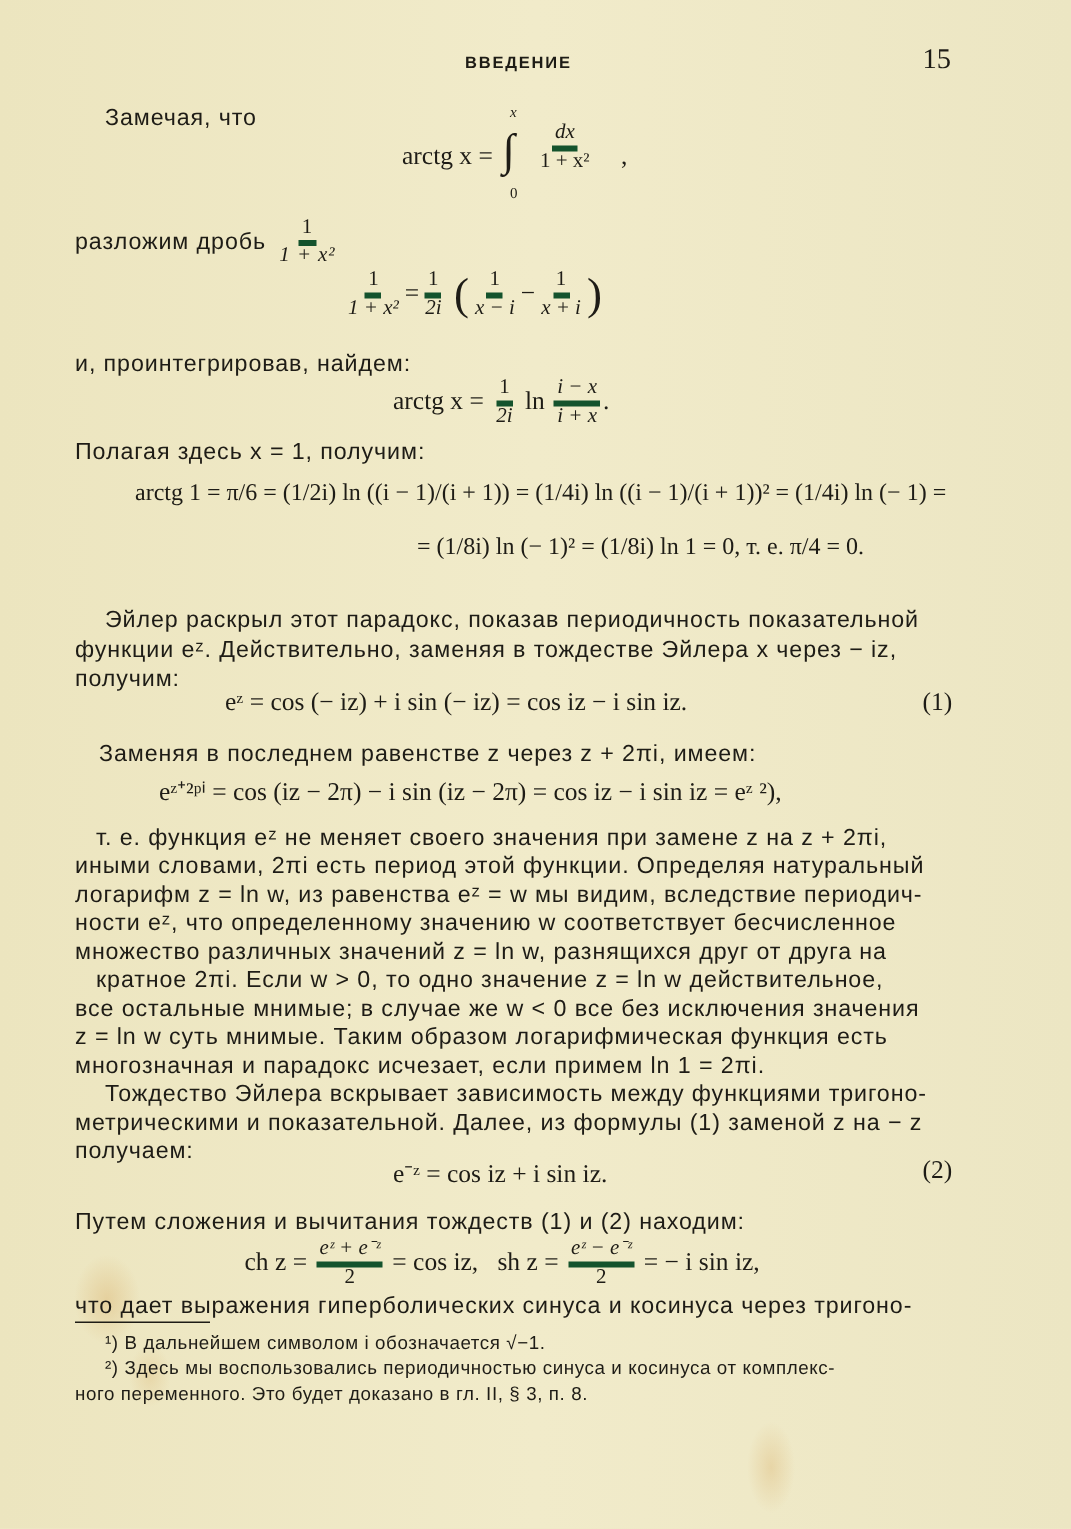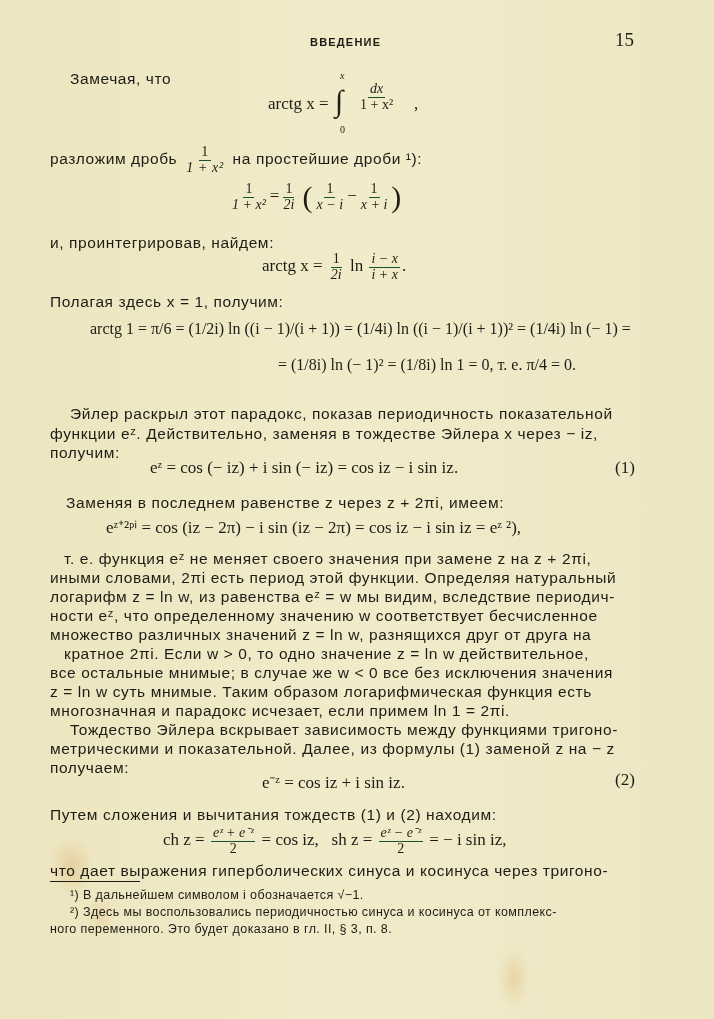--- a/index.html
+++ b/index.html
@@ -15,21 +15,21 @@
     font-family:"Liberation Sans", sans-serif;
     position:relative;
   }
   .abs { position:absolute; white-space:nowrap; }
   .t { font-size:15.5px; letter-spacing:0.6px; }
   .hdr { font-size:11px; font-weight:bold; letter-spacing:1.2px; }
   .pg { font-size:19px; font-family:"Liberation Serif", serif; }
   .m { font-family:"Liberation Serif", serif; font-size:17px; }
   .mi { font-style:italic; }
   .frac { display:inline-flex; flex-direction:column; align-items:center; vertical-align:middle; line-height:1.05; margin:0 2px; }
-  .frac .num { border-bottom:1px solid #14532d; padding:0 2px; font-size:14px;text-align:right; }
+  .frac .num { border-bottom:4px solid #14532d; padding:0 2px; font-size:14px;text-align:right; }
   .frac .den { padding:0 2px; font-size:14px; }
   .fn { font-size:12.5px; letter-spacing:0.4px; }
   .rule { position:absolute; left:50px; top:881px; width:90px; height:1px; background:#1e1c16; }
   .big { font-size:22px; font-family:"Liberation Serif", serif; }
   .eqn { font-family:"Liberation Serif", serif; font-size:17px; }
 </style>
 </head>
 <body>
 
 <div class="abs hdr" style="left:310px; top:36px;">ВВЕДЕНИЕ</div>
@@ -48,21 +48,20 @@
   </span>
   <span style="position:absolute; left:146px; top:14px;">,</span>
 </div>
 
 <div class="abs t" style="left:50px; top:145px;">
   <span>разложим дробь</span>
   <span class="frac m">
     <span class="num">1</span>
     <span class="den mi">1 + x²</span>
   </span>
-  <span>на простейшие дроби ¹):</span>
 </div>
 
 <div class="abs eqn" style="left:228px; top:180px;">
   <span class="frac">
       <span class="num">1</span>
       <span class="den mi">1 + x²</span>
     </span><span>=</span><span class="frac">
       <span class="num">1</span>
       <span class="den mi">2i</span>
     </span>

